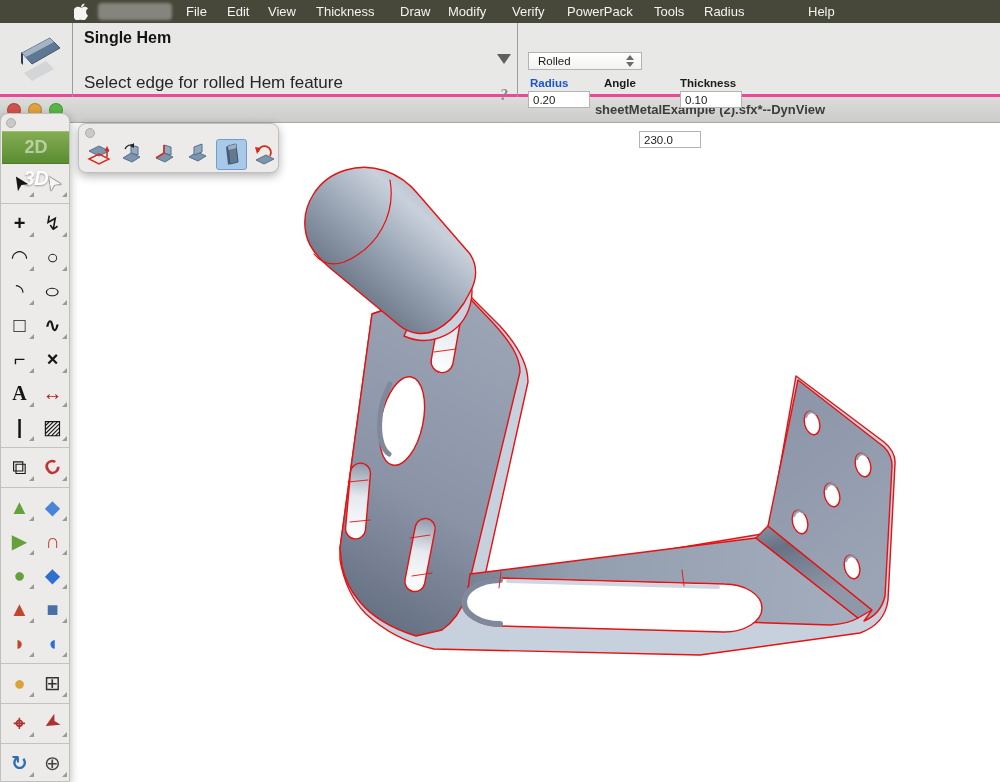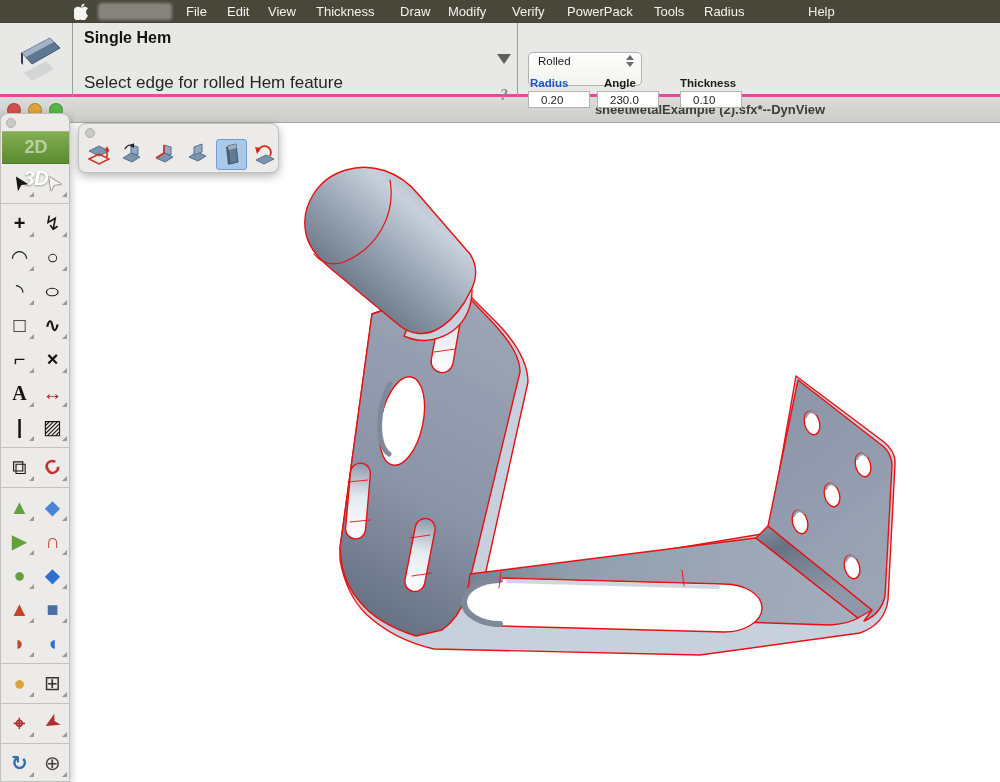--- a/index.html
+++ b/index.html
@@ -21,32 +21,32 @@
   .tp-icon { position:absolute; left:8px; top:2px; width:58px; height:70px; }
   .tp-div1 { position:absolute; left:72px; top:0; width:1px; height:74px; background:#9c9c9a; }
   .tp-div2 { position:absolute; left:517px; top:0; width:1px; height:74px; background:#9c9c9a; }
   .tp-title { position:absolute; left:84px; top:6px; font-size:16px; font-weight:bold; color:#141414; }
   .tp-sub { position:absolute; left:84px; top:50px; font-size:17px; color:#262626; }
   .tp-collapse { position:absolute; left:497px; top:31px; width:0; height:0;
     border-left:7px solid transparent; border-right:7px solid transparent;
     border-top:10px solid #5f5f5f; cursor:pointer; }
   .tp-help { position:absolute; left:500px; top:63px; font-size:16px; font-weight:bold;
     font-style:italic; color:#8a8a88; font-family:"Liberation Serif",serif; cursor:pointer; }
-  .dropdown { position:absolute; left:528px; top:29px; width:114px; height:34px;
-    background:linear-gradient(#ffffff,#f2f2f0); border:1px solid #b3b3b1; border-radius:5px;
+  .dropdown { position:absolute; left:528px; top:29px; width:114px; height:18px;
+    background:linear-gradient(#ffffff,#f2f2f0); border:1px solid #b3b3b1; border-radius:0;
     font-size:11.5px; color:#1b1b1b; line-height:16px; padding-left:9px; cursor:pointer; }
   .dd-chev { position:absolute; right:6px; top:2px; width:9px; height:13px; }
   .dd-chev i { display:block; width:0; height:0; border-left:4px solid transparent;
     border-right:4px solid transparent; }
   .dd-chev .up { border-bottom:5px solid #6b6b6b; margin-bottom:2px; }
   .dd-chev .dn { border-top:5px solid #6b6b6b; }
   .field-label { position:absolute; top:54px; font-size:11.5px; color:#1b1b1b;font-weight:bold; }
   .field-input { position:absolute; top:68px; width:62px; height:17px;
     border:1px solid #b3b3b1; background:#fff; font-size:11.5px; color:#1b1b1b;
-    padding-left:12px; font-family:"Liberation Sans",sans-serif; }
+    padding-left:4px; font-family:"Liberation Sans",sans-serif; }
 
   
   .titlebar { position:absolute; left:0; top:97px; width:1000px; height:26px;
     background:linear-gradient(#dcdcda,#cccccb); border-bottom:1px solid #a8a8a6; z-index:5; }
   .win-title { position:absolute; left:710px; top:5px; transform:translateX(-50%);
     font-size:13px; font-weight:bold; color:#3c3c3c; white-space:nowrap; }
   .tlight { position:absolute; top:103px; width:14px; height:14px; border-radius:50%;
     z-index:6; cursor:pointer; }
 
   
@@ -213,21 +213,21 @@
     <span>Rolled</span>
     <span class="dd-chev">
         <i class="up"></i>
         <i class="dn"></i>
       </span>
   </div>
   <div class="field-label" style="left: 530px; color: rgb(26, 86, 200);">Radius</div>
   <div class="field-label" style="left:604px">Angle</div>
   <div class="field-label" style="left:680px">Thickness</div>
   <input class="field-input" style="left: 528px;" value="0.20">
-  <input class="field-input" style="left: 597px;" value="230.0">
+  <input class="field-input" style="left: 639px; margin-top: 40px;" value="230.0">
   <input class="field-input" style="left: 680px;" value="0.10">
 </div>
 
 <div class="titlebar">
   <div class="win-title">sheetMetalExample (2).sfx*--DynView</div>
 </div>
 <div id="traffic-lights">
     <div class="tlight" style="left: 7px; background: rgb(211, 82, 76); border: 1px solid rgba(0, 0, 0, 0.2);"></div>
     <div class="tlight" style="left: 28px; background: rgb(224, 163, 62); border: 1px solid rgba(0, 0, 0, 0.2);"></div>
     <div class="tlight" style="left: 49px; background: rgb(87, 184, 70); border: 1px solid rgba(0, 0, 0, 0.2);"></div>

